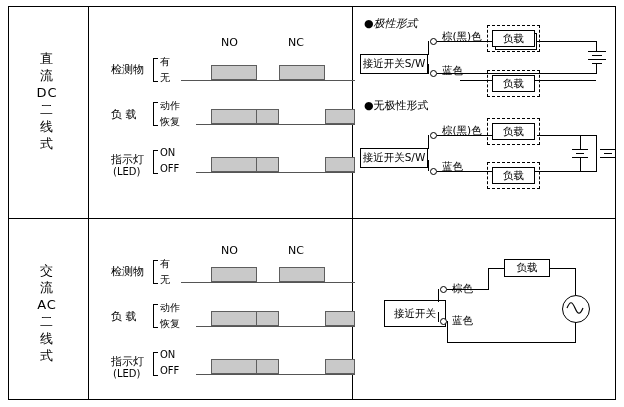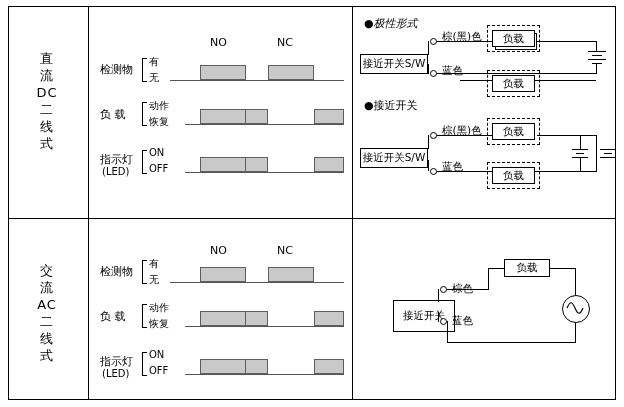--- a/index.html
+++ b/index.html
@@ -9,21 +9,21 @@
   
   .frame{position:absolute;left:8px;top:6px;width:608px;height:394px;border:1px solid #000;box-sizing:border-box;}
   .hline{position:absolute;left:8px;width:608px;height:0;border-top:1px solid #000;}
   .vline{position:absolute;top:6px;width:0;border-left:1px solid #000;}
 
   
   .rowlabel{position:absolute;width:34px;text-align:center;font-size:13px;line-height:17px;letter-spacing:1px;color:#000;}
   .rowlabel span{display:block;}
 
   
-  .tblock{position:absolute;}
+  .tblock{position:absolute;margin-left:11px;}
   .sig-title{position:absolute;font-size:11px;color:#000;}
   .sig-name{position:absolute;font-size:11px;color:#000;white-space:nowrap;}
   .sig-sub{position:absolute;font-size:10px;color:#000;white-space:nowrap;}
   .bracket{position:absolute;border-left:1px solid #000;border-top:1px solid #000;border-bottom:1px solid #000;width:4px;}
   .base{position:absolute;height:0;border-top:1px solid #555;}
   .pulse{position:absolute;background:#c9c9c9;border:1px solid #5e5e5e;box-sizing:border-box;}
 
   
   .bullet{position:absolute;font-size:11px;color:#000;white-space:nowrap;}
   .wire{position:absolute;background:#000;}
@@ -163,21 +163,21 @@
     <div class="bat-short" style="left:232px;top:29px;width:10px;"></div>
   </div>
 
   <div class="dbox" style="left:487px;top:25px;width:53px;height:27px;"></div>
   <div class="box" style="left:492px;top:30px;width:43px;height:17px;">负载</div>
   <div class="wire wh" style="left:460px;top:80px;width:32px;"></div>
   <div class="dbox" style="left:487px;top:70px;width:53px;height:27px;"></div>
   <div class="box" style="left:492px;top:75px;width:43px;height:17px;">负载</div>
   <div class="wire wh" style="left:535px;top:80px;width:61px;"></div>
 
-  <div class="bullet" style="left:364px;top:98px;">●接近开关</div>
+  <div class="bullet" style="left:364px;top:98px;">●无极性形式</div>
 
   <div style="position:absolute;left:360px;top:128px;width:252px;height:62px;">
     <div class="box" style="left:0px;top:20px;width:68px;height:20px;">接近开关S/W</div>
     <div class="term" style="left:70px;top:4px;"></div>
     <div class="term" style="left:70px;top:40px;"></div>
     <div class="wire wv" style="left:68px;top:7px;height:14px;"></div>
     <div class="wire wv" style="left:68px;top:32px;height:11px;"></div>
     <div class="wlabel" style="left:82px;top:-4px;">棕(黑)色</div>
     <div class="wlabel" style="left:82px;top:32px;">蓝色</div>
     <div class="wire wh" style="left:77px;top:7px;width:58px;"></div>
@@ -198,21 +198,21 @@
 
   <div class="dbox" style="left:487px;top:118px;width:53px;height:27px;"></div>
   <div class="box" style="left:492px;top:123px;width:43px;height:17px;">负载</div>
   <div class="dbox" style="left:487px;top:162px;width:53px;height:27px;"></div>
   <div class="box" style="left:492px;top:167px;width:43px;height:17px;">负载</div>
   <div class="wire wh" style="left:460px;top:171px;width:32px;"></div>
   <div class="wire wh" style="left:535px;top:171px;width:61px;"></div>
   <div class="wire wv" style="left:596px;top:135px;height:36px;"></div>
 
   <div style="position:absolute;left:376px;top:280px;width:224px;height:60px;">
-    <div class="box" style="left:17px;top:20px;width:62px;height:32px;">接近开关</div>
+    <div class="box" style="left:8px;top:20px;width:62px;height:27px;">接近开关</div>
     <div class="term" style="left:64px;top:6px;"></div>
     <div class="term" style="left:64px;top:38px;"></div>
     <div class="wire wv" style="left:62px;top:9px;height:13px;"></div>
     <div class="wire wv" style="left:62px;top:32px;height:10px;"></div>
     <div class="wlabel" style="left:76px;top:2px;">棕色</div>
     <div class="wlabel" style="left:76px;top:34px;">蓝色</div>
     <div class="wire wh" style="left:71px;top:9px;width:42px;"></div>
     <div class="wire wv" style="left:112px;top:-12px;height:22px;"></div>
     <div class="wire wh" style="left:112px;top:-12px;width:16px;"></div>
     <div class="box" style="left:128px;top:-21px;width:46px;height:18px;">负载</div>

